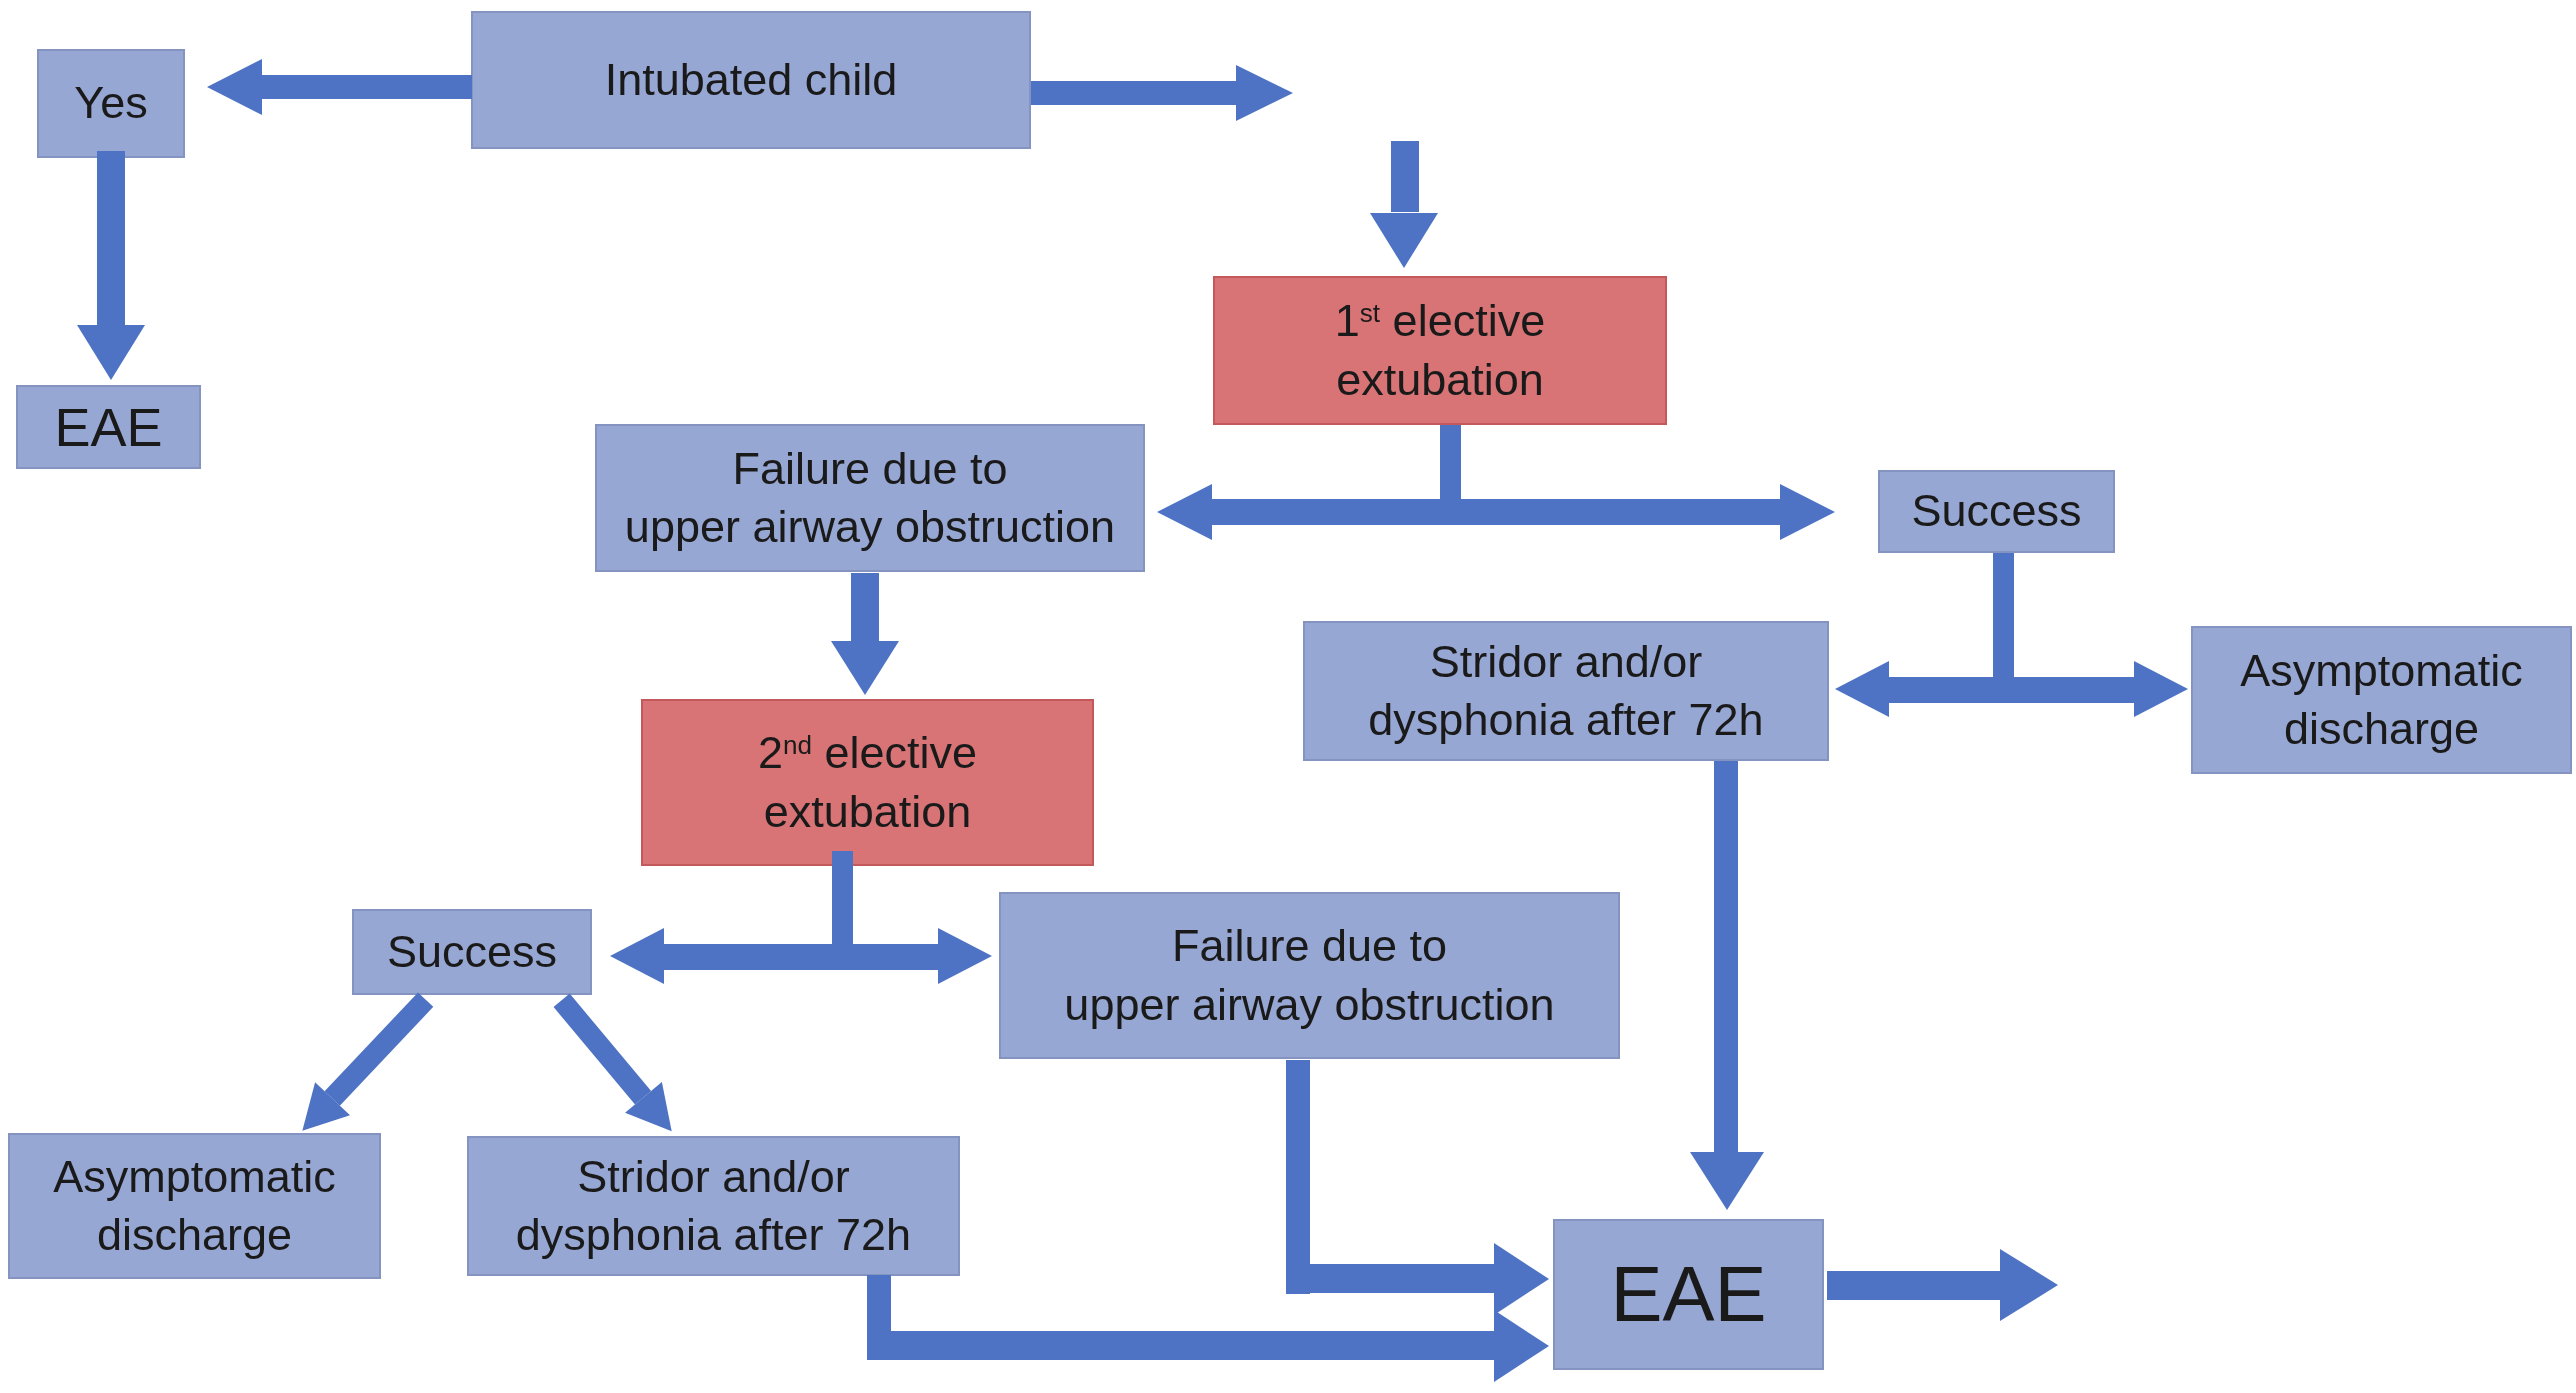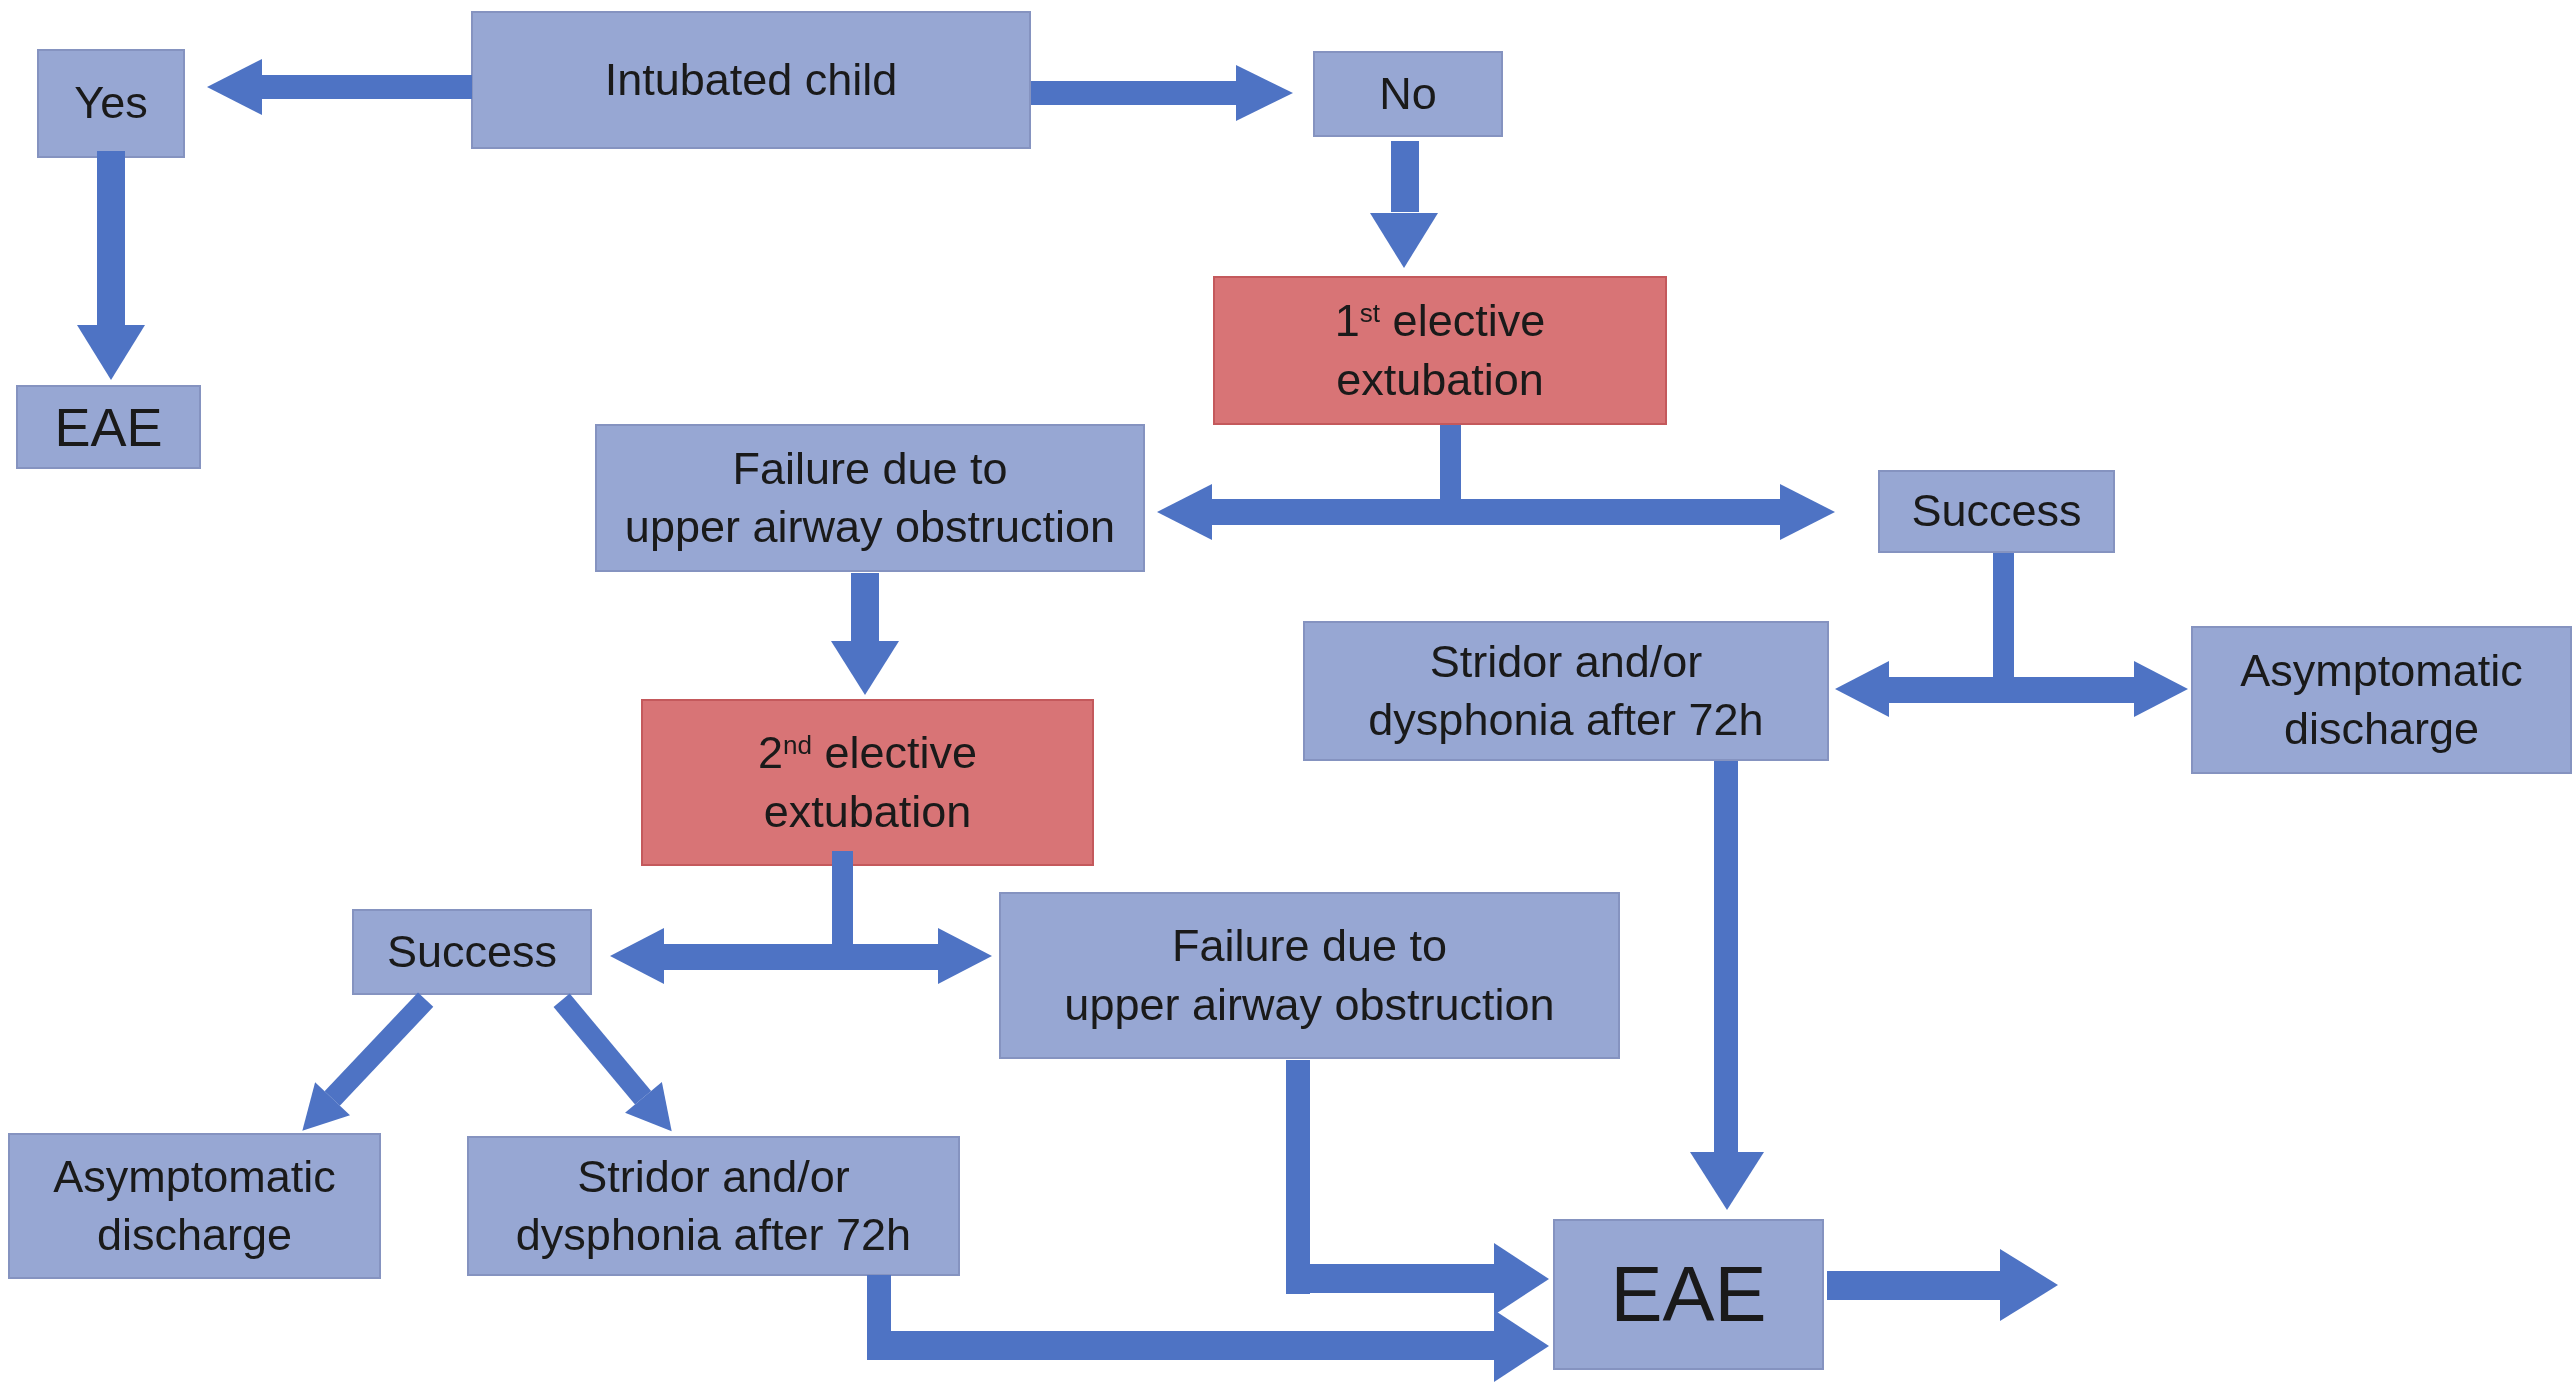--- a/index.html
+++ b/index.html
@@ -52,23 +52,20 @@
 <div class="canvas">
 
   <div class="box" style="left:471px;top:11.4px;width:560px;height:138px">
     <div>Intubated child</div>
   </div>
 
   <div class="box" style="left:37px;top:49px;width:148px;height:109px">
     <div>Yes</div>
   </div>
 
-  <div class="box" style="left:1313px;top:51px;width:190px;height:86px">
-    <div>No</div>
-  </div>
 
   <div class="box eae-top" style="left:16px;top:385px;width:185px;height:84px">
     <div>EAE</div>
   </div>
 
   <div class="box red" style="left:1213px;top:276px;width:454px;height:149px">
     <div><span>1</span><span class="sup">st</span><span> elective</span></div>
     <div>extubation</div>
   </div>
 

